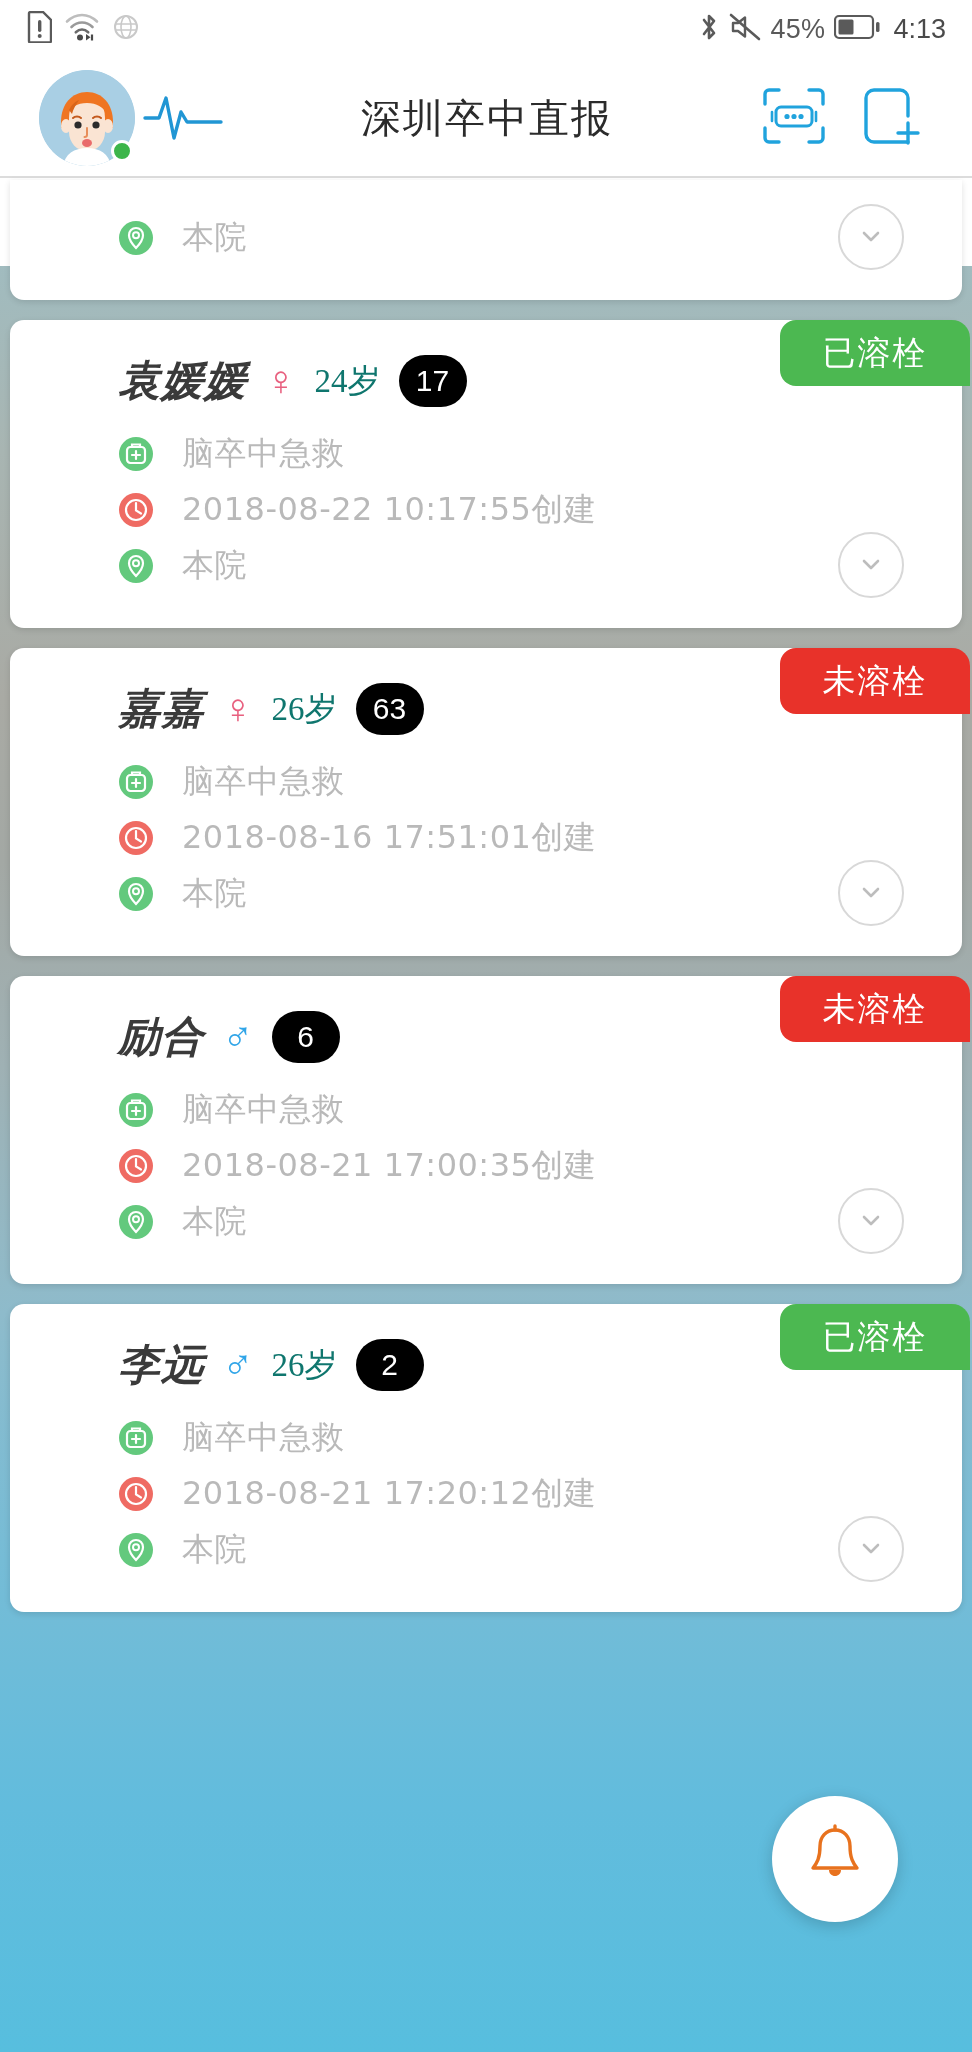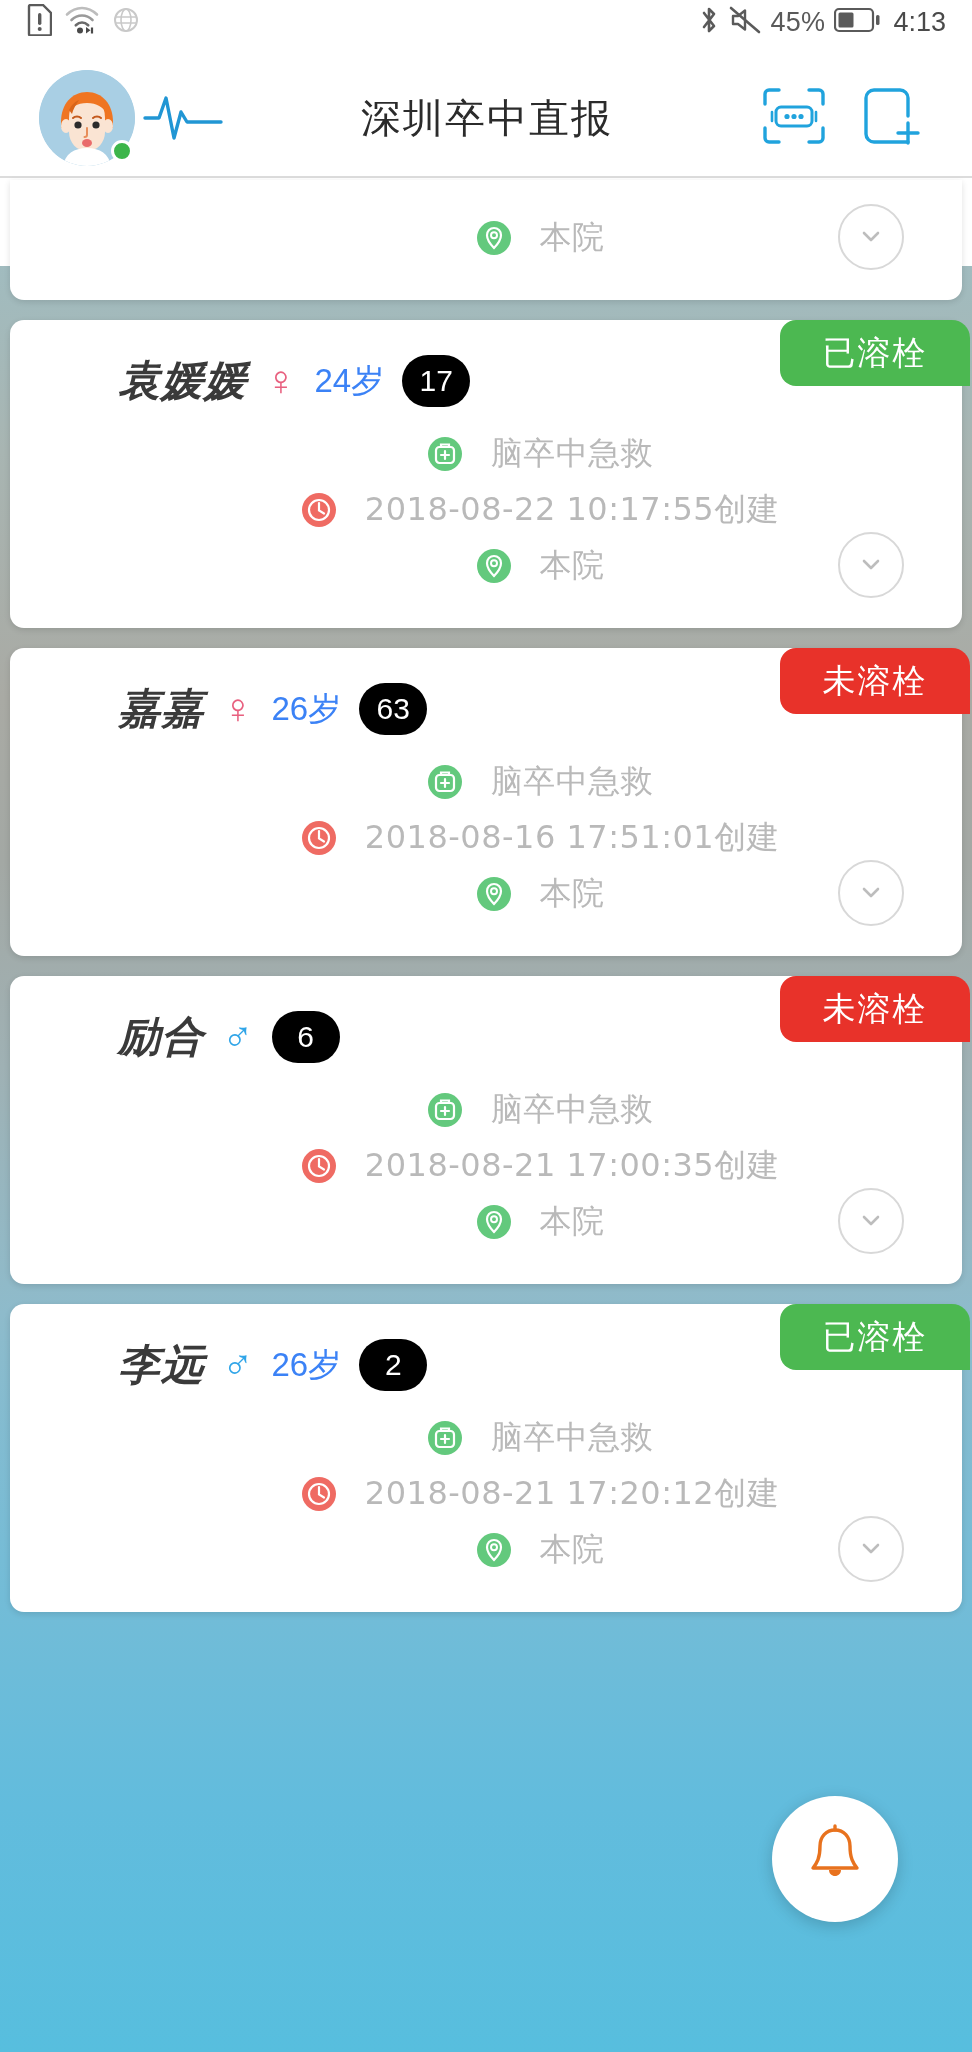--- a/index.html
+++ b/index.html
@@ -12,21 +12,21 @@
     background:linear-gradient(180deg,
       #8fc3d6 0%, #9dbfc6 8%, #a8b5b2 22%, #a9aaa4 34%,
       #a3a8a4 42%, #9fb1b4 52%, #8ebbcb 64%, #76bcd6 76%,
       #62bcdd 88%, #57bede 100%);
     position:relative;
   }
 
   
   .statusbar {
     height:58px; background:#ffffff;
-    display:flex; align-items:flex-start;
+    display:flex; align-items:center;
     padding:4px 26px; position:relative;
   }
   .sb-left { display:flex; align-items:center; gap:13px; }
   .sb-right { margin-left:auto; display:flex; align-items:center; gap:9px; }
   .sb-text { font-size:27px; color:#5a5a5a; letter-spacing:0.3px; }
   .sb-time { font-size:27px; color:#4a4a4a; margin-left:4px; }
 
   
   .appbar {
     height:120px; background:#ffffff;
@@ -89,21 +89,21 @@
     gap:18px; padding-left:108px; height:62px;
     margin-bottom:14px;
   }
   .pname {
     font-size:42px; font-weight:bold; color:#3a3a3a;
     font-family:"DejaVu Sans",sans-serif; letter-spacing:1px;font-style:italic;
   }
   .gender { font-size:42px; line-height:1; }
   .gender.f { color:#e8607f; }
   .gender.m { color:#30a5e8; }
-  .age { font-size:33px; color:#3b82f6; font-family:Liberation Sans, sans-serif;text-align:center; }
+  .age { font-size:33px; color:#0f766e; font-family:Liberation Serif, serif;text-align:center; }
   .count-badge {
     min-width:68px; height:52px; padding:0 16px;
     background:#000000; border-radius:26px;
     color:#ffffff; font-size:30px;
     display:flex; align-items:center; justify-content:center;
   }
   .status-tag {
     position:absolute; top:0; right:-8px;
     min-width:190px; height:66px;
     border-top-left-radius:16px;
@@ -112,21 +112,21 @@
     display:flex; align-items:center; justify-content:center;
     color:#ffffff; font-size:33px; letter-spacing:2px;
     font-family:"DejaVu Sans",sans-serif;
     padding:0 22px;
   }
   .status-tag.ok { background:#4cb851; }
   .status-tag.no { background:#e8322a; }
 
   .info-row {
     display:flex; align-items:center;
-    gap:28px; padding-left:108px; height:56px;justify-content:center;
+    gap:28px; padding-left:108px; height:56px;
   }
   .info-text {
     font-size:32px; color:#b9b9b9; letter-spacing:0.5px;
     font-family:"DejaVu Sans",sans-serif;
   }
   .ico { width:36px; height:36px; flex:0 0 auto; }
 
   .chevron-btn {
     position:absolute; right:58px; bottom:30px;
     width:66px; height:66px; border-radius:50%;

